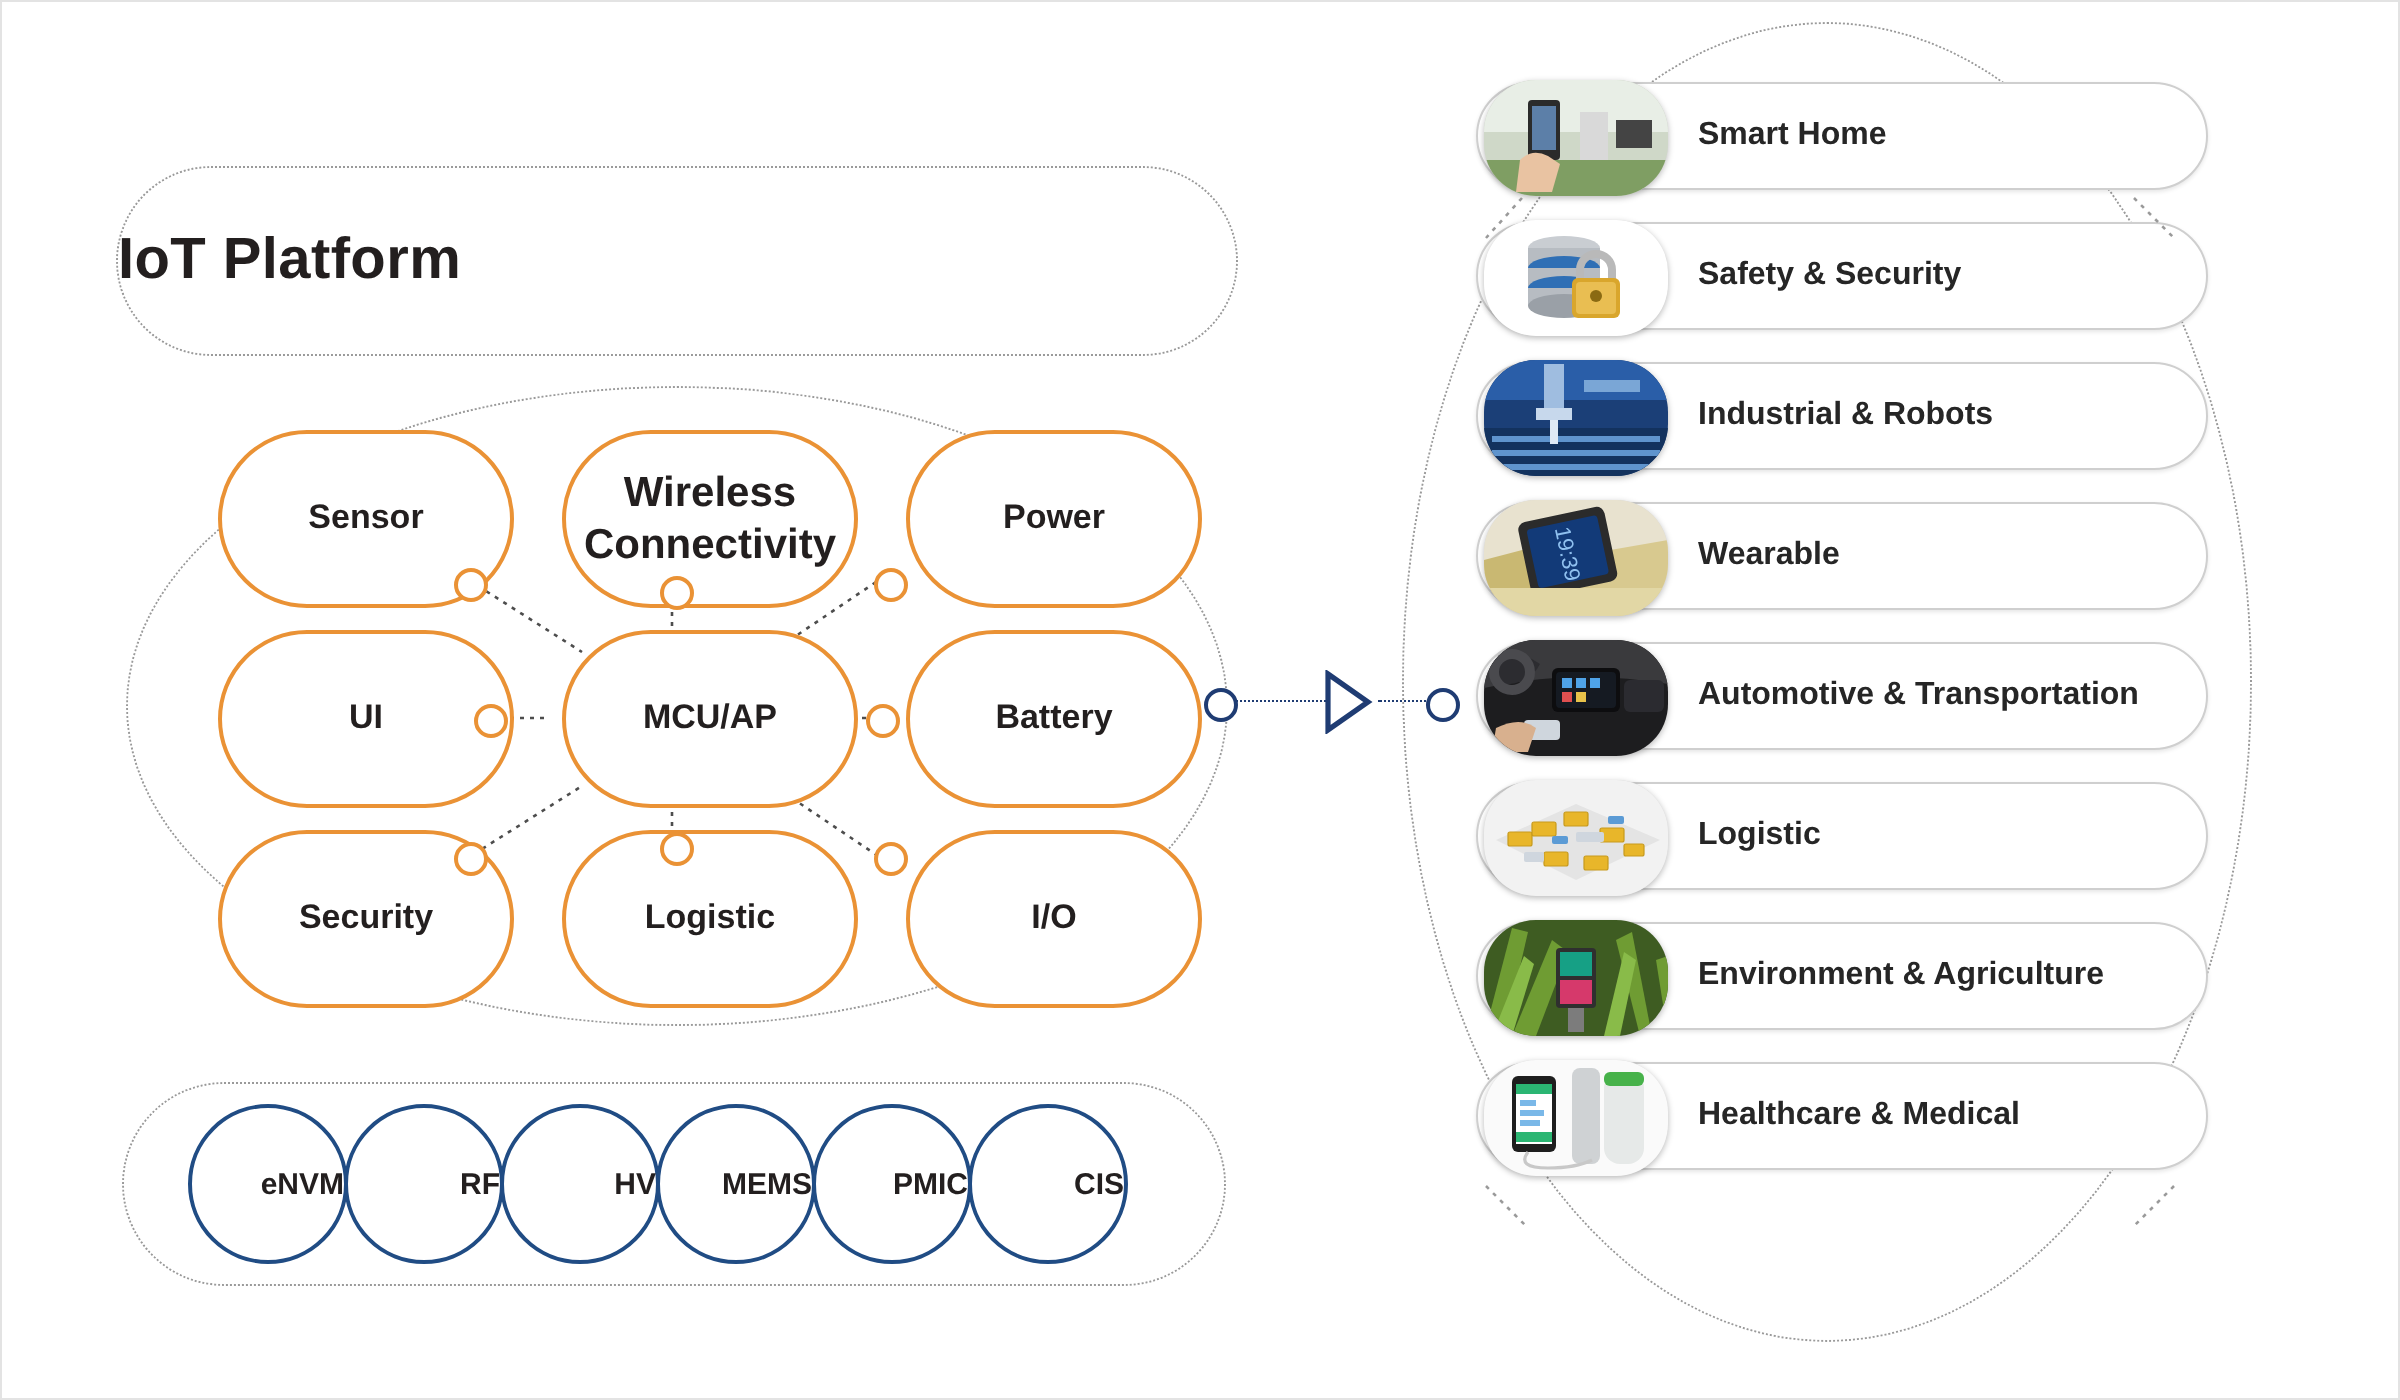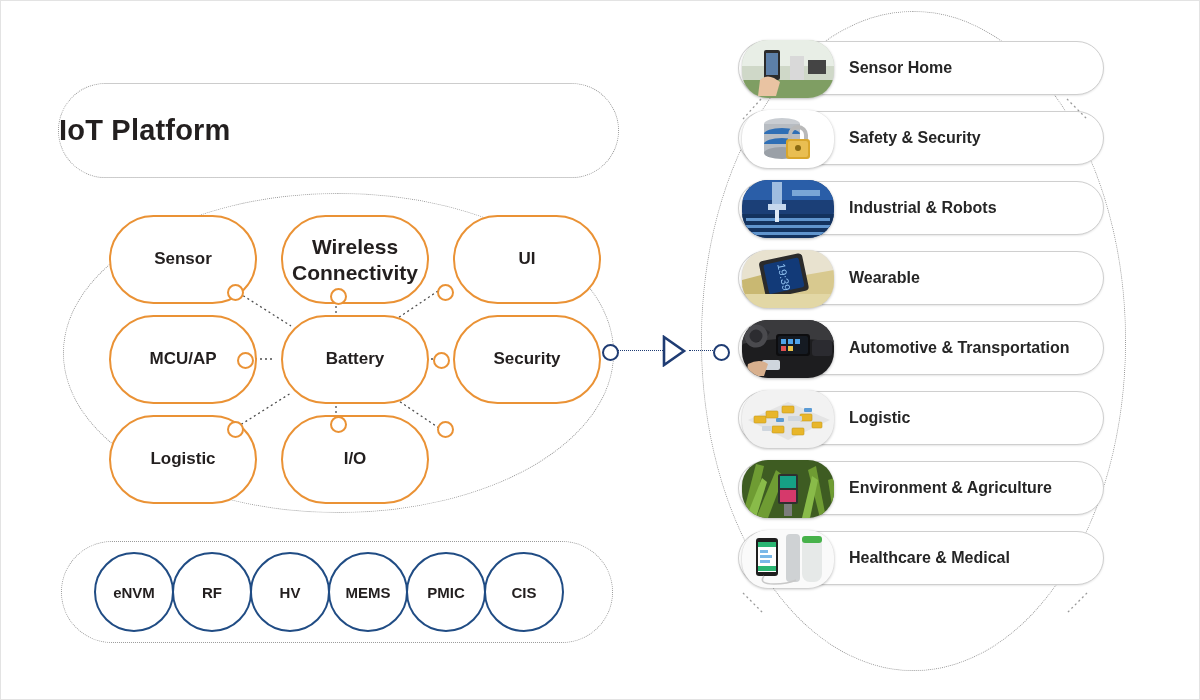--- a/index.html
+++ b/index.html
@@ -116,21 +116,21 @@
     align-items: center;
   }
   .tech-circle {
     width: 80px;
     height: 80px;
     border-radius: 50%;
     border: 2.2px solid #204c84;
     background: #ffffff;
     display: flex;
     align-items: center;
-    justify-content: center;
+    justify-content: flex-end;
     font-size: 15px;
     font-weight: bold;
     color: #231f1f;
     box-sizing: border-box;
     margin-right: -2px;
   }
 
   
   #arrow-group { position: absolute; left: 600px; top: 330px; width: 140px; height: 40px; }
   #arrow-line-left {
@@ -236,20 +236,23 @@
 
   <div id="core-grid">
     <div class="core-cell">
       <span>Sensor</span>
     </div>
     <div class="core-cell two-line">
       <span>
         <span>Wireless</span><br>
         <span>Connectivity</span>
       </span>
+    </div>
+    <div class="core-cell">
+      <span>Power</span>
     </div>
 
     <div class="core-cell">
       <span>UI</span>
     </div>
     <div class="core-cell">
       <span>MCU/AP</span>
     </div>
     <div class="core-cell">
       <span>Battery</span>
@@ -317,21 +320,21 @@
           <rect width="92" height="58" fill="#cfd8c8"></rect>
           <rect x="0" y="0" width="92" height="26" fill="#e8eee6"></rect>
           <rect x="0" y="40" width="92" height="18" fill="#7f9e63"></rect>
           <rect x="48" y="16" width="14" height="24" fill="#d9d9d9"></rect>
           <rect x="66" y="20" width="18" height="14" fill="#444"></rect>
           <rect x="22" y="10" width="16" height="30" rx="2" fill="#2b2b2b"></rect>
           <rect x="24" y="13" width="12" height="22" fill="#5c7fa8"></rect>
           <path d="M18 40 q6 -6 14 -2 l6 4 -4 14 h-18 z" fill="#e9c3a2"></path>
         </svg>
       </div>
-      <span class="app-label">Sensor Home</span>
+      <span class="app-label">Smart Home</span>
     </div>
 
 
     <div class="app-row">
       <div class="app-thumb">
         <svg viewBox="0 0 92 58">
           <rect width="92" height="58" fill="#ffffff"></rect>
           <g>
             <ellipse cx="40" cy="14" rx="18" ry="6" fill="#c9cdd2"></ellipse>
             <rect x="22" y="14" width="36" height="10" fill="#b7bcc2"></rect>

